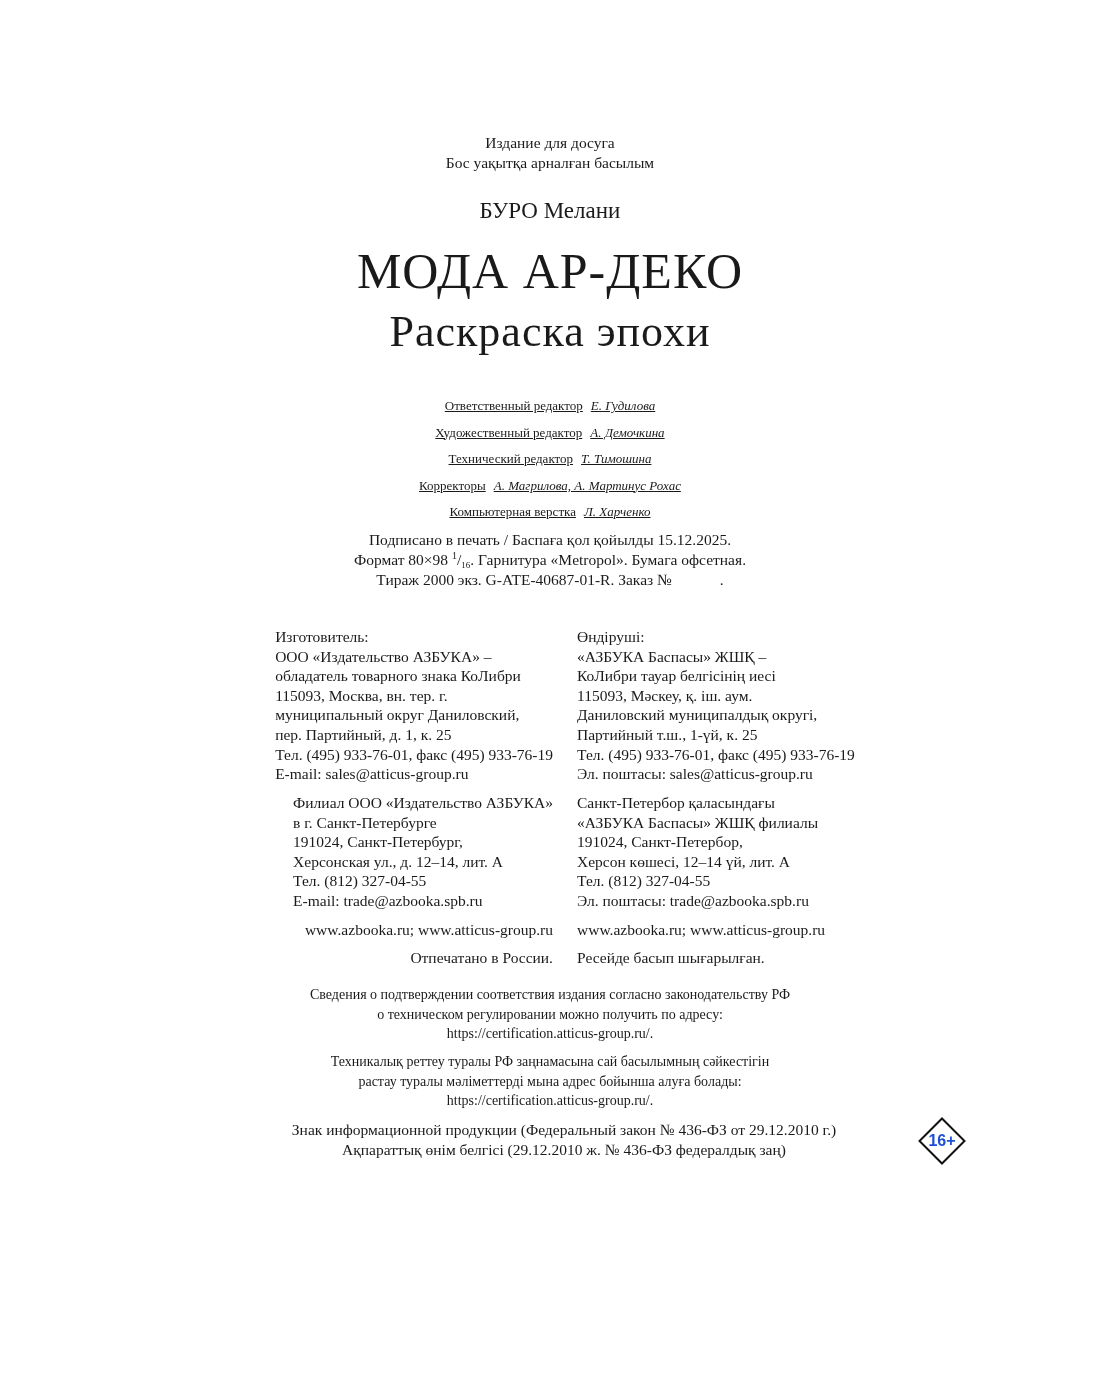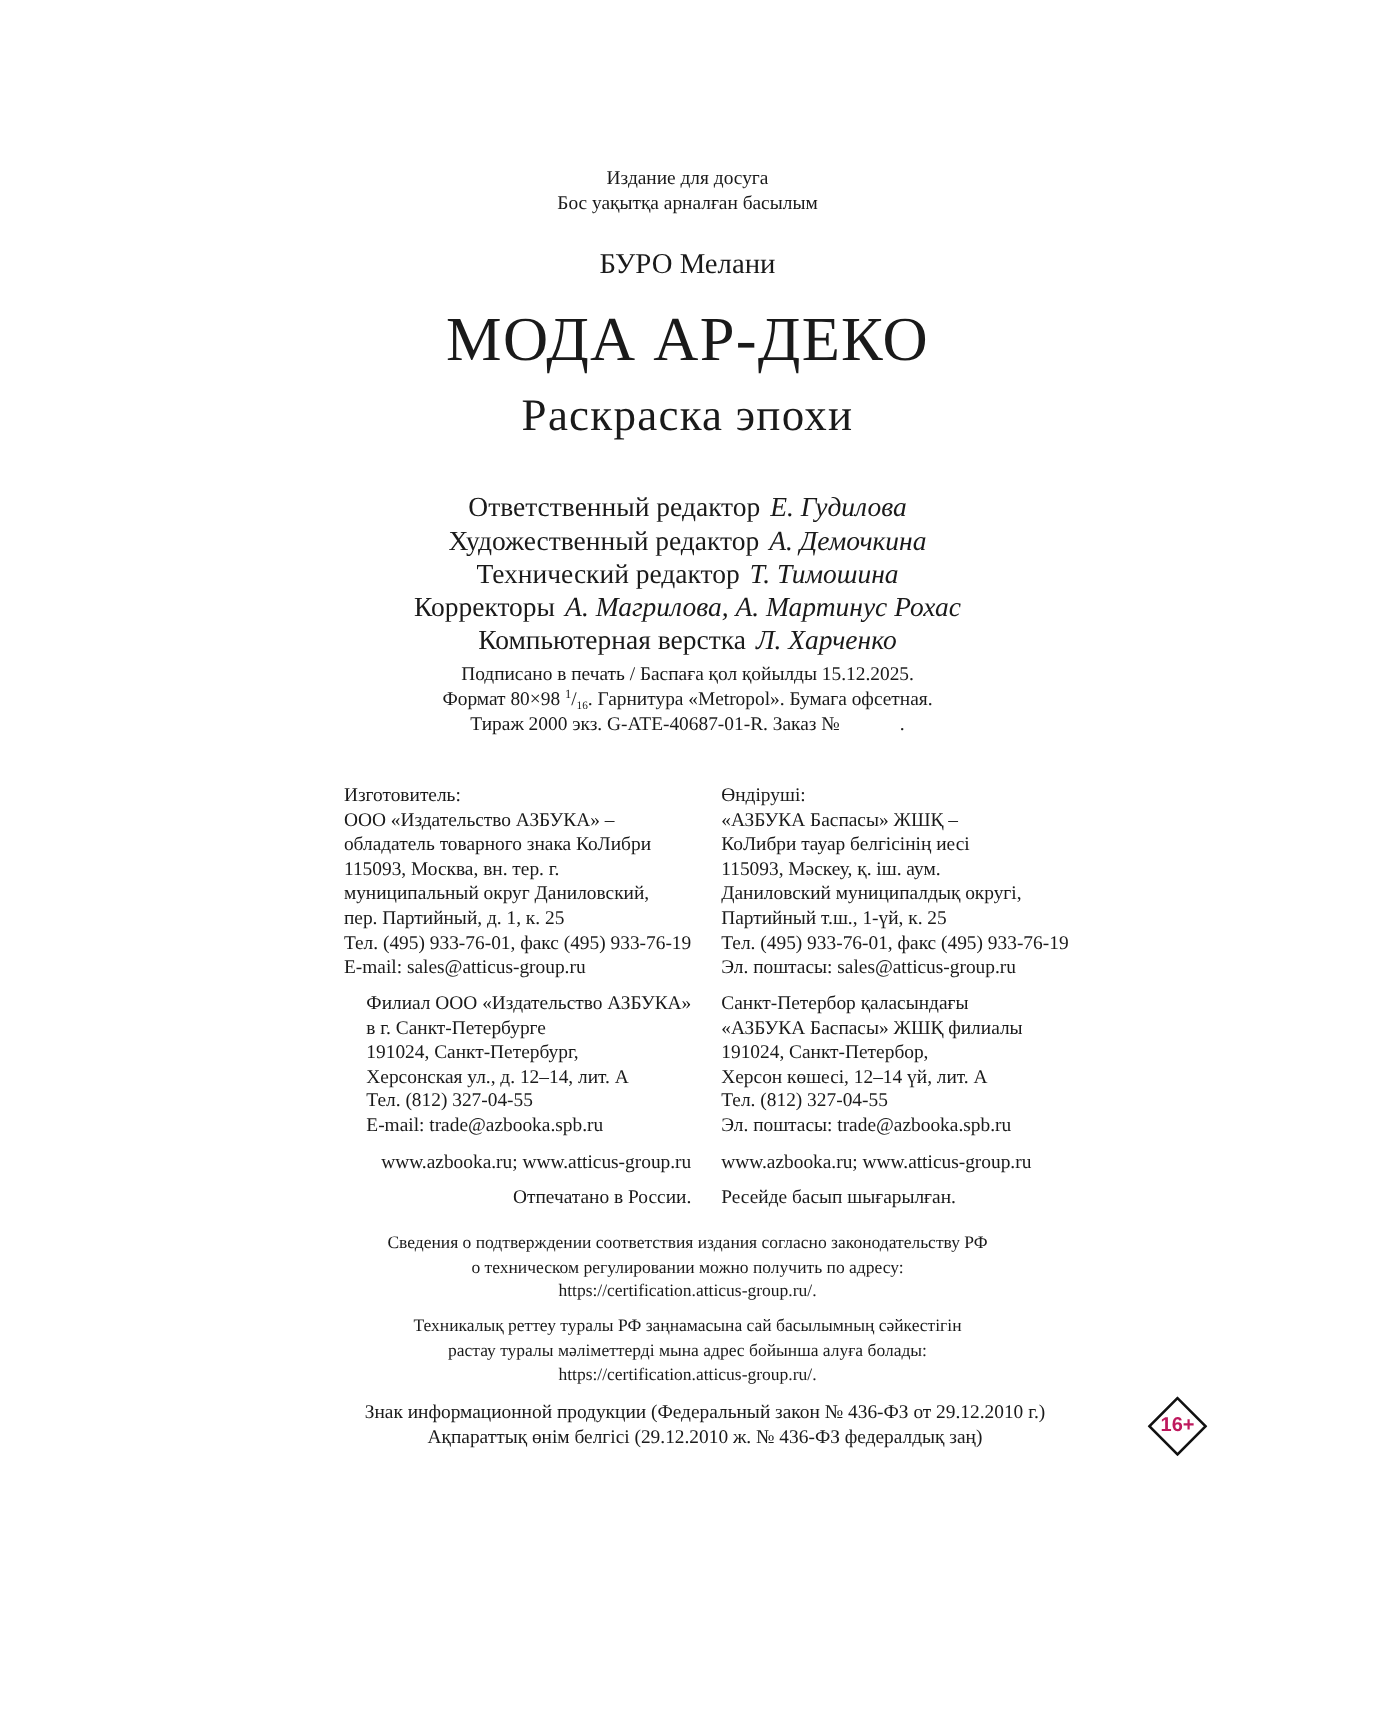--- a/index.html
+++ b/index.html
@@ -46,29 +46,30 @@
       top: 243px;
       font-family: Liberation Serif, serif;
       font-size: 50px;
       line-height: 56px;
       letter-spacing: 1px;
       font-weight: normal;
     }
     .subtitle {
       top: 306px;
       font-family: "Liberation Serif", serif;
-      font-size: 36px;
+      font-size: 44px;
       line-height: 52px;
       letter-spacing: 1px;
     }
     .credits {
       top: 393px;
       font-family: "Liberation Serif", serif;
-      font-size: 22px;
+      font-size: 13px;
       line-height: 26.5px;
+      text-decoration: underline;
     }
     .credits .role { }
     .credits .name { font-style: italic; margin-left: 8px; }
     .imprint {
       top: 530px;
       font-family: "Liberation Serif", serif;
       font-size: 15.5px;
       line-height: 20px;
     }
     .imprint sup { font-size: 10px; vertical-align: 6px; line-height: 0; }
@@ -122,21 +123,21 @@
     .age-label {
       position: absolute;
       left: 0; top: 0;
       width: 48px;
       height: 48px;
       line-height: 48px;
       text-align: center;
       font-family: "Liberation Sans", sans-serif;
       font-size: 16px;
       font-weight: bold;
-      color: #be185d;
+      color: #1d4ed8;
     }
   </style>
 </head>
 <body>
 
 <div class="page">
 
   <div class="center-block small leisure">
     <span class="line">Издание для досуга</span>
     <span class="line">Бос уақытқа арналған басылым</span>

